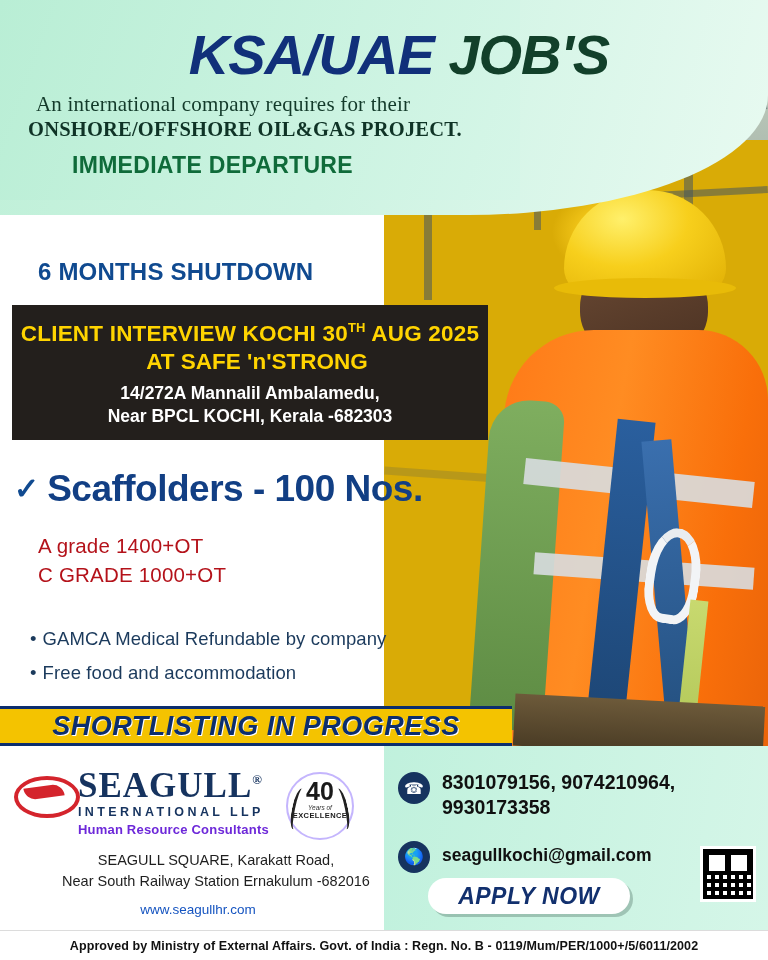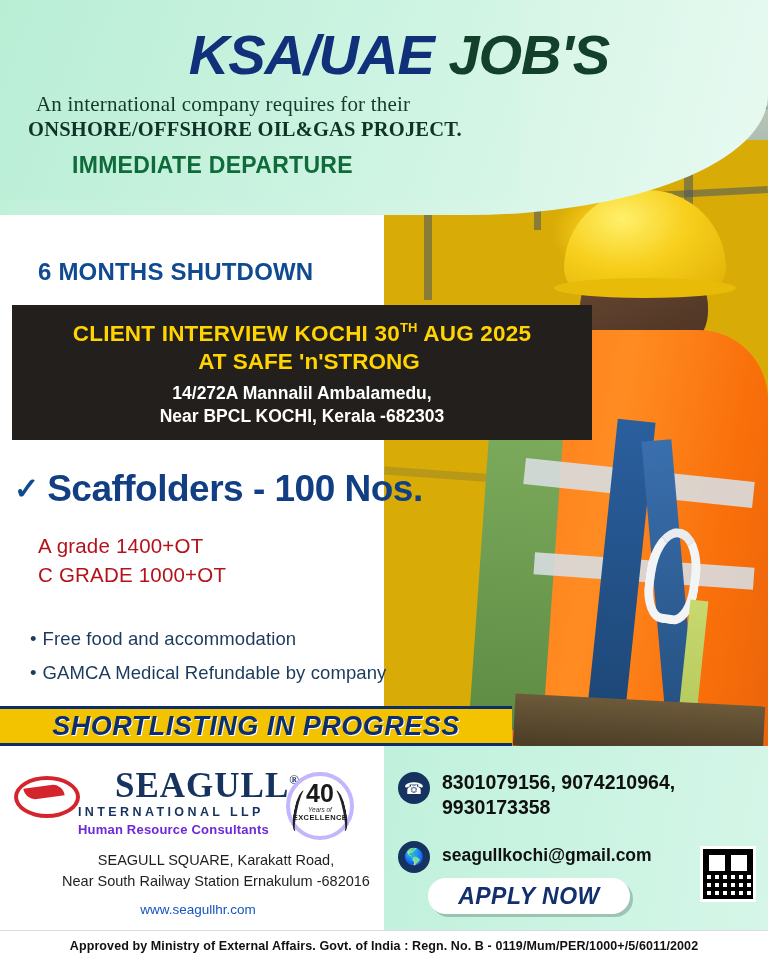--- a/index.html
+++ b/index.html
@@ -153,21 +153,21 @@
     z-index: 6;
   }
   .shutdown {
     position: absolute; left: 38px; top: 258px;
     font-size: 24px; font-weight: bold; color: #104a90; letter-spacing: .2px;
     z-index: 6;
   }
 
   
   .interview-box {
-    position: absolute; left: 12px; top: 305px; width: 580px; height: 135px;
+    position: absolute; left: 12px; top: 305px; width: 476px; height: 135px;
     background: #231f1c; z-index: 6; padding-top: 15px;
     text-align: center;
   }
   .iv-l1 { font-size: 22.5px; font-weight: bold; color: #ffd400; letter-spacing: .2px; }
   .iv-l1 sup { font-size: 13px; }
   .iv-l2 { font-size: 22.5px; font-weight: bold; color: #ffd400; margin-top: 2px; margin-left: 14px; }
   .iv-l3 { font-size: 17.5px; font-weight: bold; color: #ffffff; margin-top: 8px; }
   .iv-l4 { font-size: 17.5px; font-weight: bold; color: #ffffff; margin-top: 2px; }
 
   
@@ -226,34 +226,33 @@
     clip-path: polygon(0 0, 100% 0, 100% 100%, 0 100%);
   }
   .gull-mark:after {
     content:""; position:absolute; left:10px; top:14px; width:40px; height:12px;
     background:#d4242c; border-radius: 0 12px 0 12px; transform: rotate(-8deg);
   }
   .gull-text { line-height: 1; }
   .gull-name {
     font-size: 35px; font-weight: bold; color: #16335f; letter-spacing: 1px;
     font-family: "Liberation Serif", serif;
-    margin-left: 37px;
   }
   .gull-name sup { font-size: 13px; vertical-align: super; }
   .gull-sub {
     font-size: 12.5px; color: #16335f; letter-spacing: 3.4px; margin-top: 3px; font-weight: bold;
   }
   .gull-sub2 {
     font-size: 13px; color: #6d28d9; font-weight: bold; margin-top: 4px; letter-spacing: .2px;
   }
   .badge40 {
     position: absolute; left: 286px; top: 772px; width: 68px; height: 68px; z-index: 9;
     border-radius: 50%;
     background: #ffffff;
-    border: 4px solid #c4b5fd;
+    border: 2px solid #c4b5fd;
     text-align: center;
   }
   .badge40 .num { font-size: 25px; font-weight: bold; color: #1a1a1a; margin-top: 5px; line-height: 1;}
   .badge40 .yrs { font-size: 6.5px; font-style: italic; color: #333; }
   .badge40 .exc { font-size: 7.5px; font-weight: bold; color: #1a1a1a; letter-spacing: .4px; }
   .badge-laurel-l, .badge-laurel-r {
     position:absolute; top:14px; width:12px; height:42px; border-left:3px solid #222;
     border-radius: 60%;
   }
   .badge-laurel-l { left: 4px; transform: rotate(12deg); }
@@ -365,22 +364,22 @@
     <span class="tick">✓</span>
     <span class="job-title">Scaffolders - 100 Nos.</span>
   </div>
 
   <div class="grades">
     <div class="grade">A grade 1400+OT</div>
     <div class="grade">C GRADE 1000+OT</div>
   </div>
 
   <div class="perks">
+    <div class="perk"><span class="dot">•</span><span>GAMCA Medical Refundable by company</span></div>
     <div class="perk"><span class="dot">•</span><span>Free food and accommodation</span></div>
-    <div class="perk"><span class="dot">•</span><span>GAMCA Medical Refundable by company</span></div>
   </div>
 
   <div class="band">
     <span class="band-inner">SHORTLISTING IN PROGRESS</span>
   </div>
   <div class="band-edge"></div>
 
   <div class="footer"></div>
   <div class="footer-white"></div>
 

